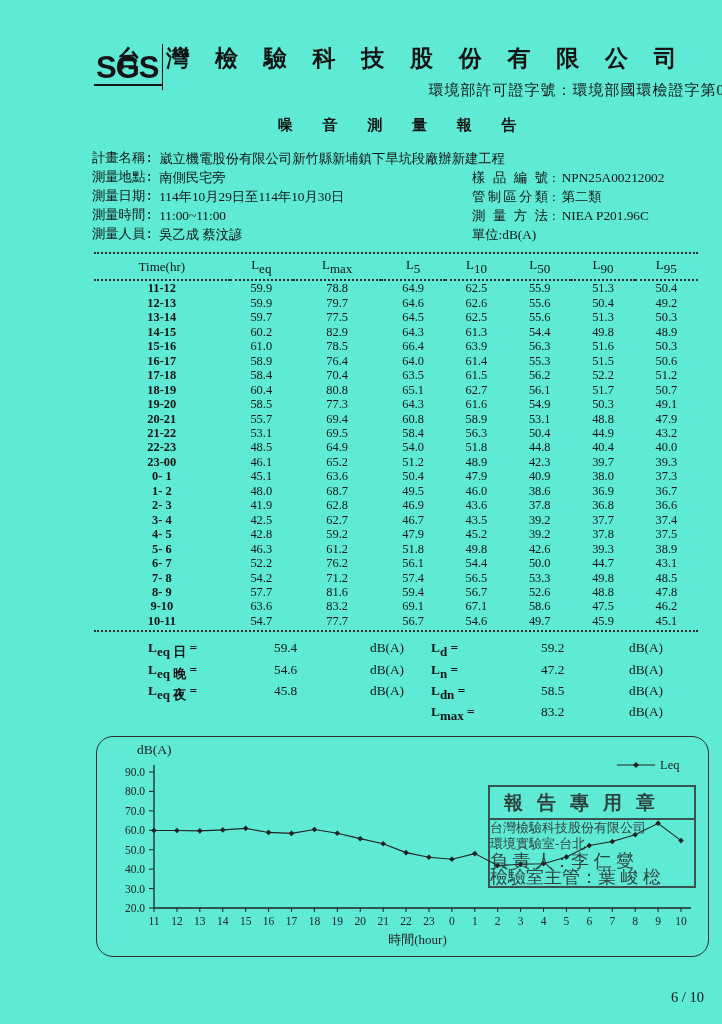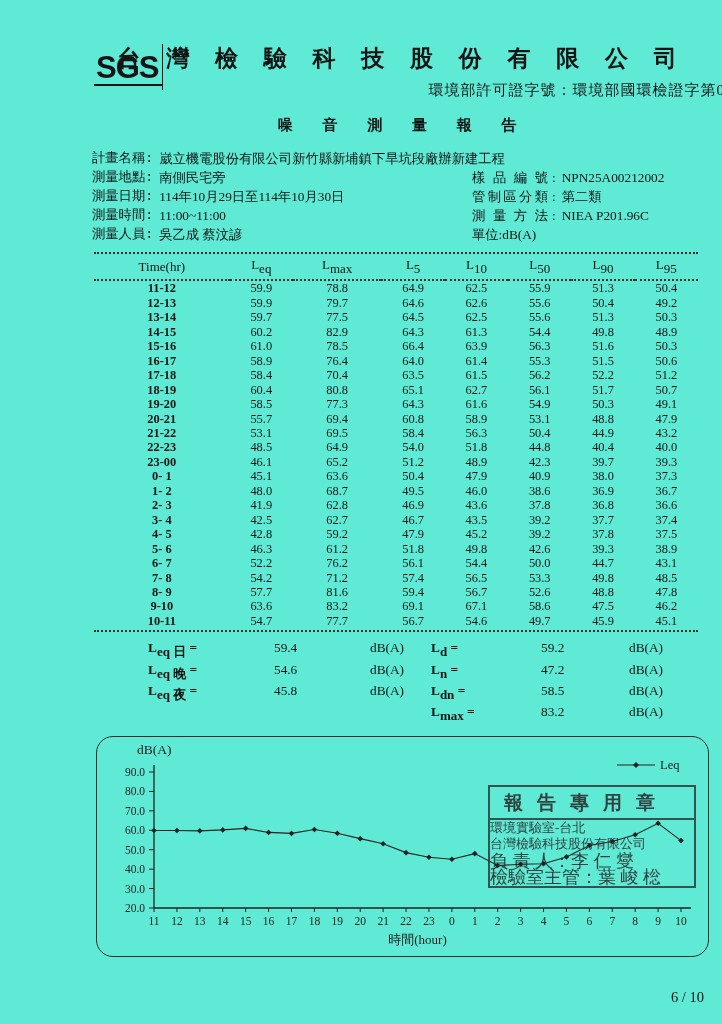--- a/index.html
+++ b/index.html
@@ -564,22 +564,22 @@
         </g>
         <g>
           <line x1="520" y1="25" x2="558" y2="25" stroke="#222" stroke-width="1.1"></line>
           <path d="M 539 22 L 542 25 L 539 28 L 536 25 Z" fill="#222"></path>
           <text x="563" y="29" font-size="12.5" font-family="Liberation Serif, DejaVu Serif, serif" fill="#222">Leq</text>
         </g>
       </svg>
     <div class="stamp">
       <div class="stamp-title">報告專用章</div>
       <div>
+          <div class="stamp-line">台灣檢驗科技股份有限公司</div>
           <div class="stamp-line">環境實驗室-台北</div>
-          <div class="stamp-line">台灣檢驗科技股份有限公司</div>
           <div class="stamp-line small">負 責 人：李 仁 燮</div>
           <div class="stamp-line small">檢驗室主管：葉 峻 棇</div>
         </div>
     </div>
   </div>
 
   <div class="page-num">6 / 10</div>
 
 </div>
 

